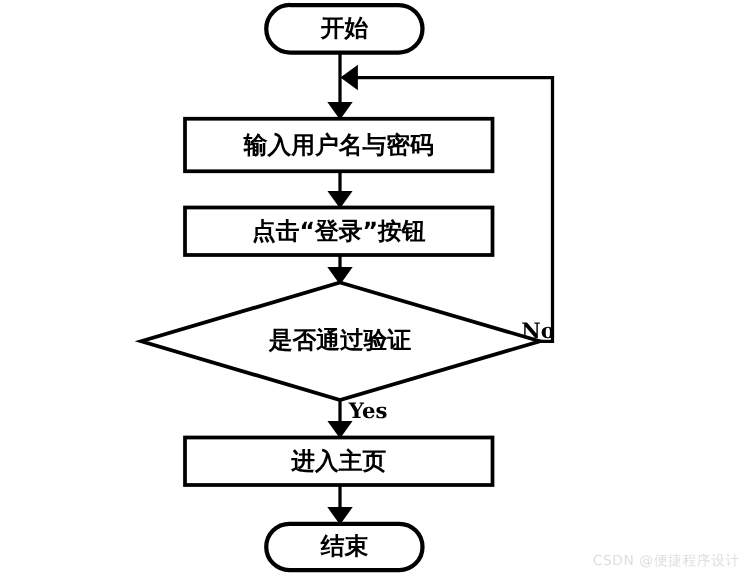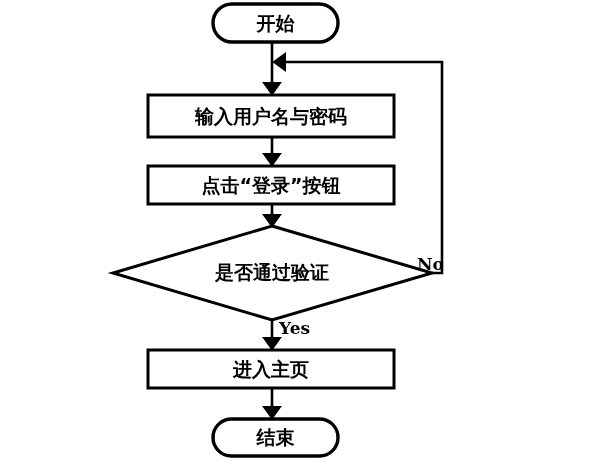--- a/index.html
+++ b/index.html
@@ -109,14 +109,15 @@
     <text class="node-text" x="271" y="370">进入主页</text>
 
     <rect class="node-shape terminal" x="213" y="419" width="125" height="37" rx="18.5" ry="18.5"></rect>
     <text class="node-text terminal-text" x="275.5" y="438">结束</text>
 
     <text class="edge-label" x="417" y="270">No</text>
 
     <text class="edge-label" x="279" y="334">Yes</text>
   </svg>
 
+  <div class="watermark">CSDN @便捷程序设计</div>
 
 </div>
 
 </body></html>

